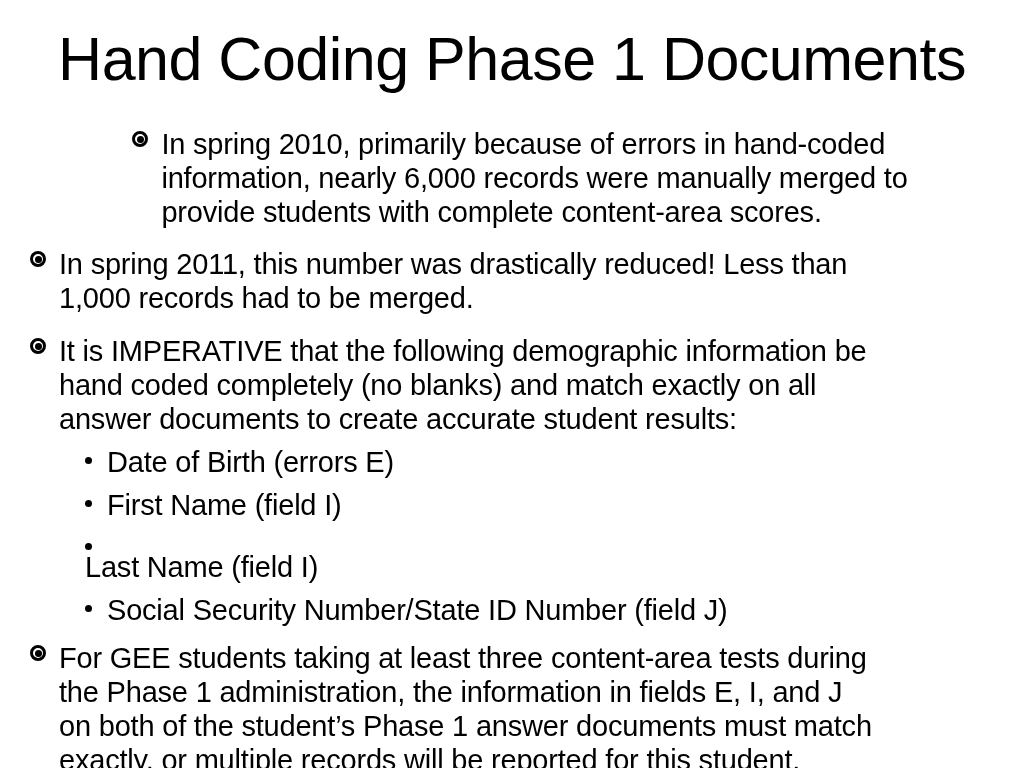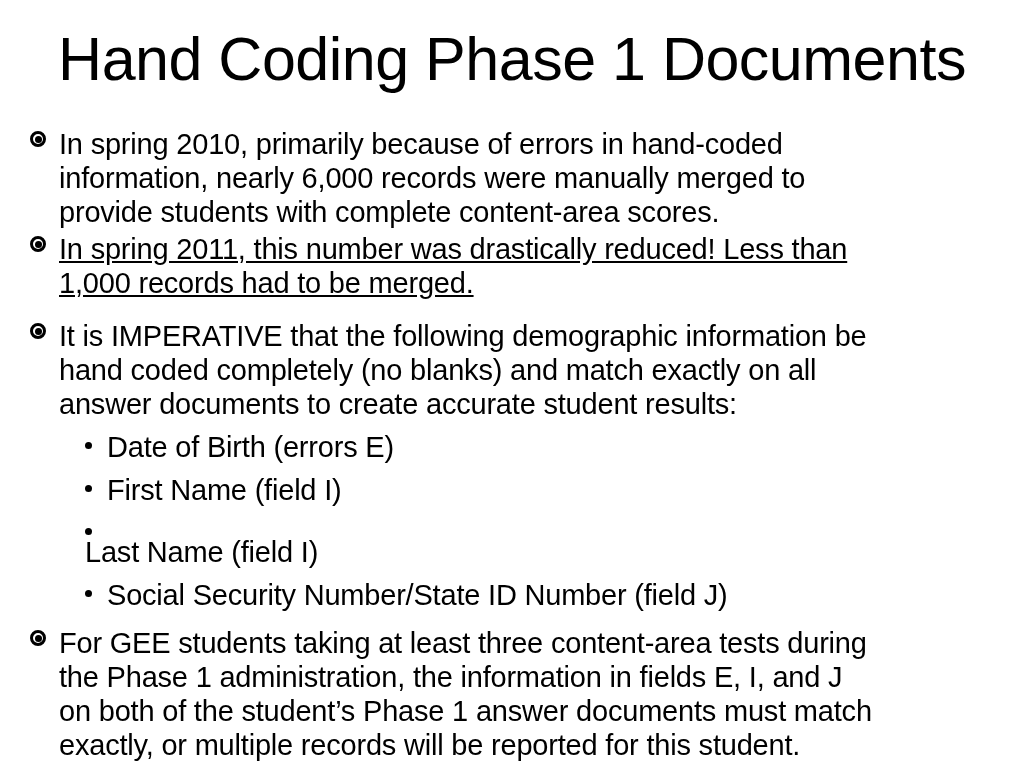--- a/index.html
+++ b/index.html
@@ -35,22 +35,22 @@
     align-items: flex-start;
   }
   .bullet.l1 {
     margin-left: 30px;
     margin-right: 14px;
   }
   .bullet.l2 {
     margin-left: 85px;
     margin-right: 14px;
   }
-  .b1 { margin-top: 34px; }
-  .b2 { margin-top: 3px; text-decoration: underline; }
+  .b1 { margin-top: 34px; justify-content: center; }
+  .b2 { margin-top: 18px; }
   .b3 { margin-top: 19px; }
   .s1 { margin-top: 9px; }
   .s2 { margin-top: 9px; }
   .s3 { margin-top: 9px; flex-direction: column; }
   .s4 { margin-top: 9px; }
   .b4 { margin-top: 14px; }
   .glyph-ring {
     flex: 0 0 auto;
     width: 16px;
     height: 16px;

